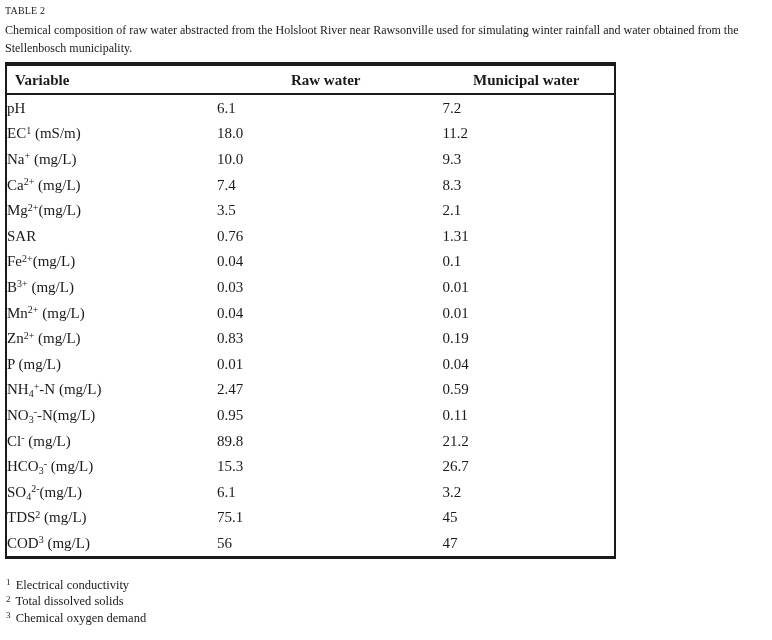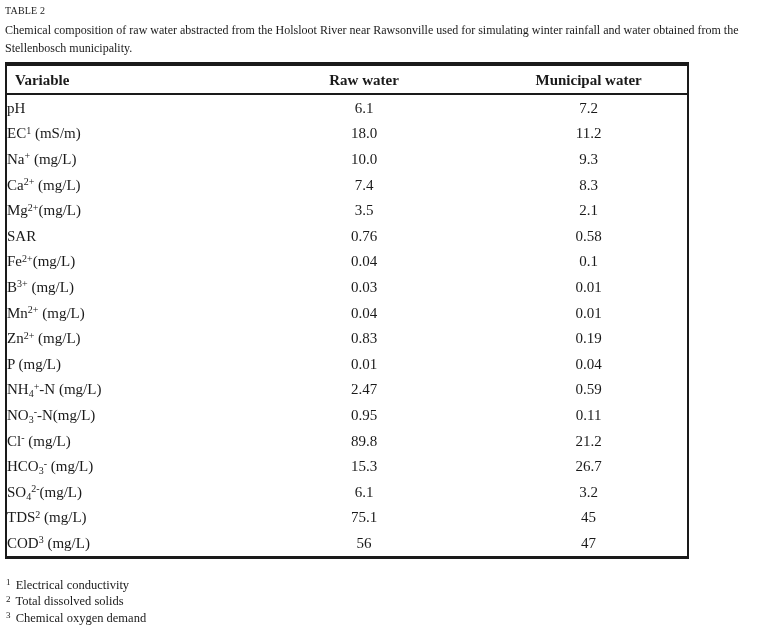--- a/index.html
+++ b/index.html
@@ -21,21 +21,21 @@
     line-height: 18px;
     letter-spacing: 0.2px;
   }
   .table-caption {
     font-size: 12px;
     line-height: 18px;
     margin-top: 1px;
     margin-bottom: 5px;
   }
   table.data-table {
-    width: 684px;
+    width: 611px;
     border-collapse: collapse;
     table-layout: fixed;
     border-top: 4px solid #1a1a1a;
     border-bottom: 3px solid #1a1a1a;
     border-left: 2px solid #1a1a1a;
     border-right: 2px solid #1a1a1a;
   }
   col.c-var { width: 34%; }
   col.c-raw { width: 37%; }
   col.c-mun { width: 29%; }
@@ -47,21 +47,21 @@
     line-height: 16px;
   }
   th.col-var { text-align: left; padding-left: 8px; }
   th.col-num { text-align: center; }
   td {
     font-size: 15px;
     line-height: 16px;
     padding: 4.8px 4px;
   }
   td.var { text-align: left; padding-left: 0; white-space: nowrap; }
-  td.num { text-align: center; }
+  td.num { }
   sup {
     font-size: 10px;
     line-height: 0;
     vertical-align: baseline;
     position: relative;
     top: -0.45em;
   }
   sub {
     font-size: 10px;
     line-height: 0;
@@ -127,21 +127,21 @@
           <td class="num">8.3</td>
         </tr>
         <tr>
           <td class="var">Mg<sup>2+</sup>(mg/L)</td>
           <td class="num">3.5</td>
           <td class="num">2.1</td>
         </tr>
         <tr>
           <td class="var">SAR</td>
           <td class="num">0.76</td>
-          <td class="num">0.58</td>
+          <td class="num">1.31</td>
         </tr>
         <tr>
           <td class="var">Fe<sup>2+</sup>(mg/L)</td>
           <td class="num">0.04</td>
           <td class="num">0.1</td>
         </tr>
         <tr>
           <td class="var">B<sup>3+</sup> (mg/L)</td>
           <td class="num">0.03</td>
           <td class="num">0.01</td>

